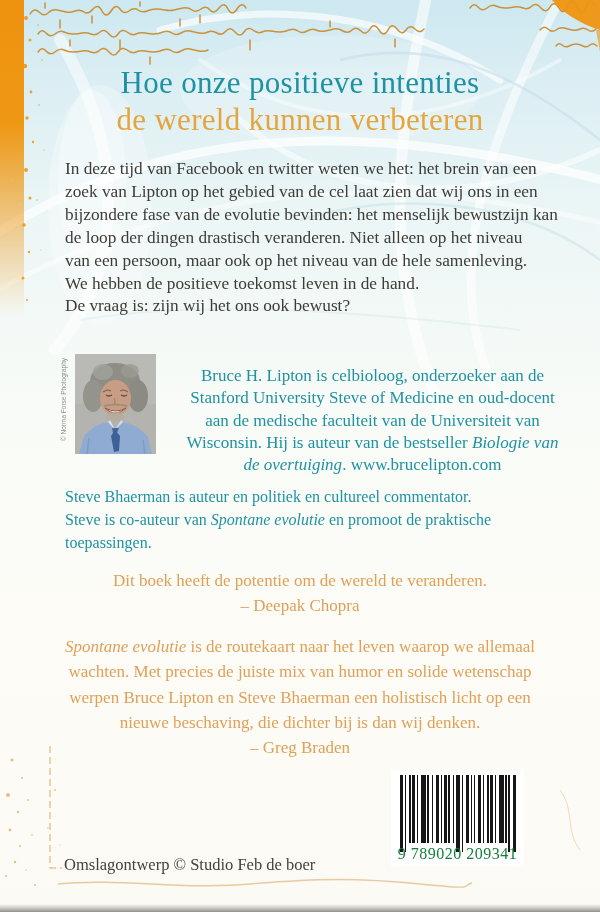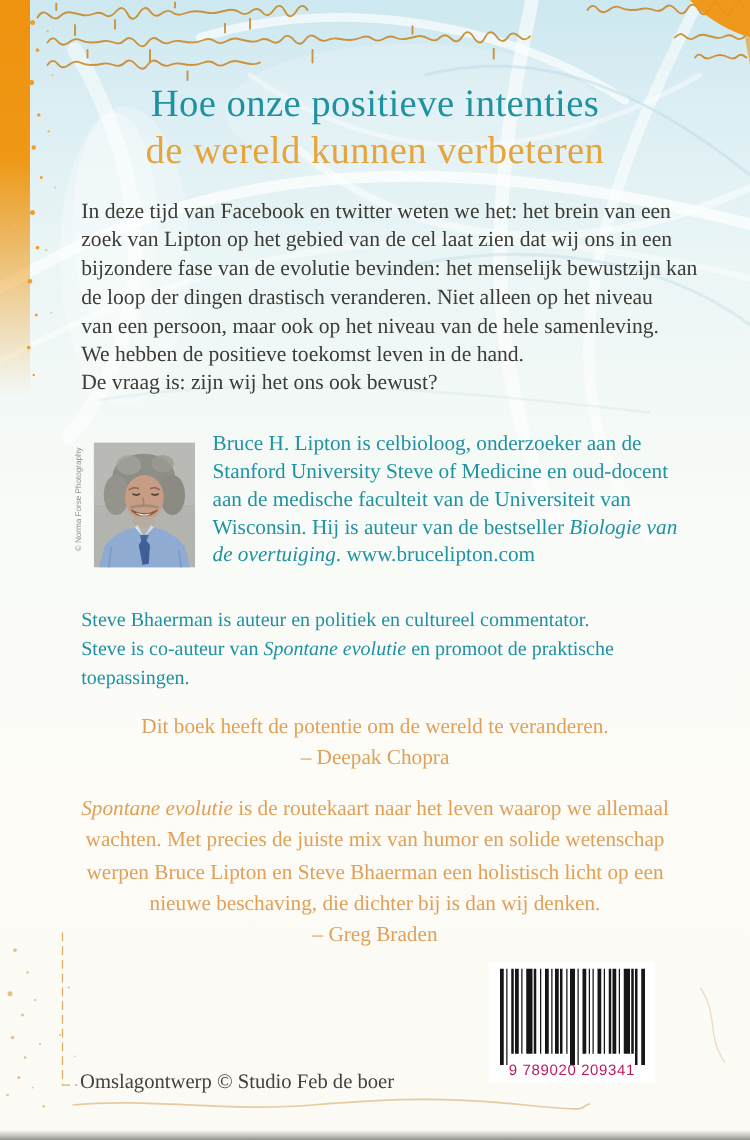--- a/index.html
+++ b/index.html
@@ -18,34 +18,34 @@
   .title .t2{font-size:31px;color:var(--heading-orange);}
   .intro{position:absolute;left:65px;top:158px;font-size:17.3px;line-height:22.9px;color:var(--body-ink);}
   .photo{position:absolute;left:75px;top:354px;width:81px;height:100px;}
   .photo svg{display:block;}
   .photo-credit{
     position:absolute;left:8px;top:396px;width:110px;text-align:center;
     transform:rotate(-90deg);transform-origin:50% 50%;
     font-family:"Liberation Sans",sans-serif;font-size:6.5px;color:#90908c;white-space:nowrap;
   }
   .bio{color:var(--teal);}
-  .bio.lipton{position:absolute;left:170px;top:344px;width:405px;font-size:17px;line-height:22.3px;}
+  .bio.lipton{position:absolute;left:170px;top:365px;width:405px;font-size:17px;line-height:22.3px;text-align:center;}
   .bio.steve{position:absolute;left:65px;top:485px;width:510px;font-size:16px;line-height:23px;}
   .quote{position:absolute;left:0;width:100%;text-align:center;color:var(--quote-orange);font-size:17px;}
   .quote.q1{top:568px;line-height:25px;}
   .quote.q2{top:634px;line-height:25.3px;}
   .quote .attr{line-height:25px;}
   em{font-style:italic;}
   .barcode{position:absolute;left:391px;top:770px;width:133px;height:96px;background:#ffffff;}
   .bars{display:flex;align-items:flex-start;padding:5px 0 0 9px;height:82px;box-sizing:border-box;}
   .bar{background:#161616;height:68px;flex:0 0 auto;}
   .bar.tall{height:77px;}
   .isbn{
     position:absolute;bottom:3px;left:0;width:100%;text-align:center;
-    font-family:Liberation Sans, sans-serif;font-size:12px;letter-spacing:.5px;color:#be185d;
+    font-family:Liberation Serif, serif;font-size:16px;letter-spacing:.5px;color:#15803d;
   }
   .footer{position:absolute;left:64px;top:855px;font-size:16.5px;color:#43423c;}
   .bottom-edge{
     position:absolute;left:0;right:0;bottom:0;height:8px;
     background:linear-gradient(180deg,rgba(100,100,95,0) 0%,rgba(100,100,95,.35) 55%,rgba(75,75,70,.6) 100%);
   }
 </style>
 </head>
 <body>
 

